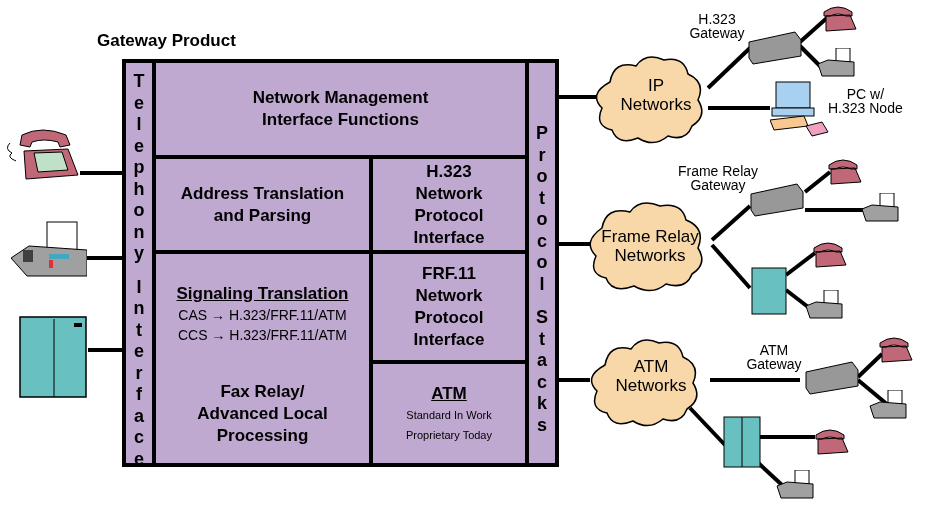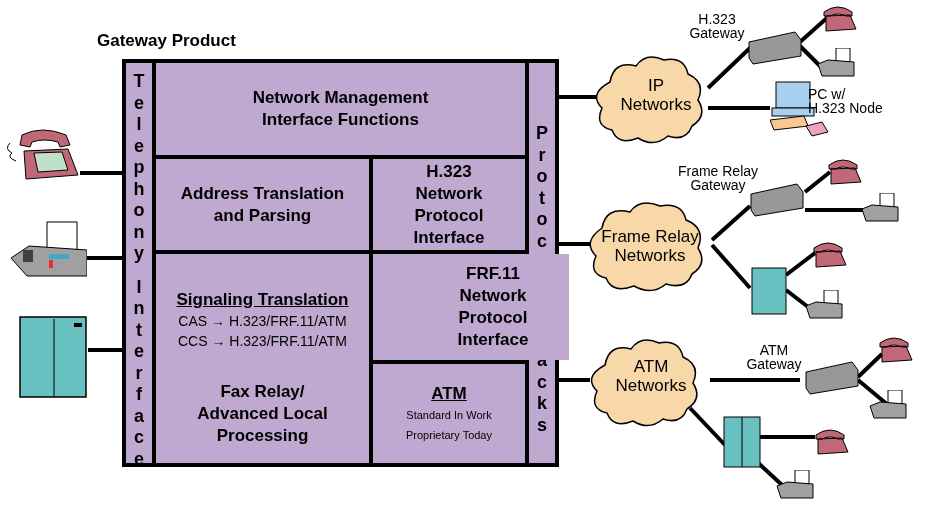--- a/index.html
+++ b/index.html
@@ -110,26 +110,26 @@
   <div class="cell" style="left:30px;top:96px;width:213px;height:91px;">
     <span>Address Translation</span>
     <span>and Parsing</span>
   </div>
   <div class="cell" style="left:247px;top:96px;width:152px;height:91px;">
     <span>H.323</span>
     <span>Network</span>
     <span>Protocol</span>
     <span>Interface</span>
   </div>
-  <div class="cell" style="left:30px;top:204px;width:213px;height:106px;">
+  <div class="cell" style="left:30px;top:198px;width:213px;height:106px;">
     <span class="u">Signaling Translation</span>
     <span class="small">CAS → H.323/FRF.11/ATM</span>
     <span class="small">CCS → H.323/FRF.11/ATM</span>
   </div>
-  <div class="cell" style="left:247px;top:191px;width:152px;height:106px;margin-left:44px;">
+  <div class="cell" style="left:247px;top:191px;width:152px;height:106px;">
     <span>FRF.11</span>
     <span>Network</span>
     <span>Protocol</span>
     <span>Interface</span>
   </div>
   <div class="cell" style="left:30px;top:301px;width:213px;height:99px;">
     <span>Fax Relay/</span>
     <span>Advanced Local</span>
     <span>Processing</span>
   </div>
@@ -241,21 +241,21 @@
   </svg>
 <svg class="abs" style="left:775px;top:470px" width="44" height="34" viewBox="0 0 44 34">
     <rect x="20" y="0" width="14" height="14" fill="#fff" stroke="#000"></rect>
     <path d="M2 16 l10 -4 l26 2 l0 14 l-32 0 z" fill="#a0a0a0" stroke="#000"></path>
   </svg>
 
 <div class="lbl" style="left:672px;top:12px;width:90px;">
     <div>H.323</div>
     <div>Gateway</div>
   </div>
-<div class="lbl" style="left:808px;top:87px;text-align:left;">
+<div class="lbl" style="left:828px;top:87px;text-align:center;">
     <div>PC w/</div>
     <div>H.323 Node</div>
   </div>
 <div class="lbl" style="left:662px;top:164px;width:112px;">
     <div>Frame Relay</div>
     <div>Gateway</div>
   </div>
 <div class="lbl" style="left:734px;top:343px;width:80px;">
     <div>ATM</div>
     <div>Gateway</div>

